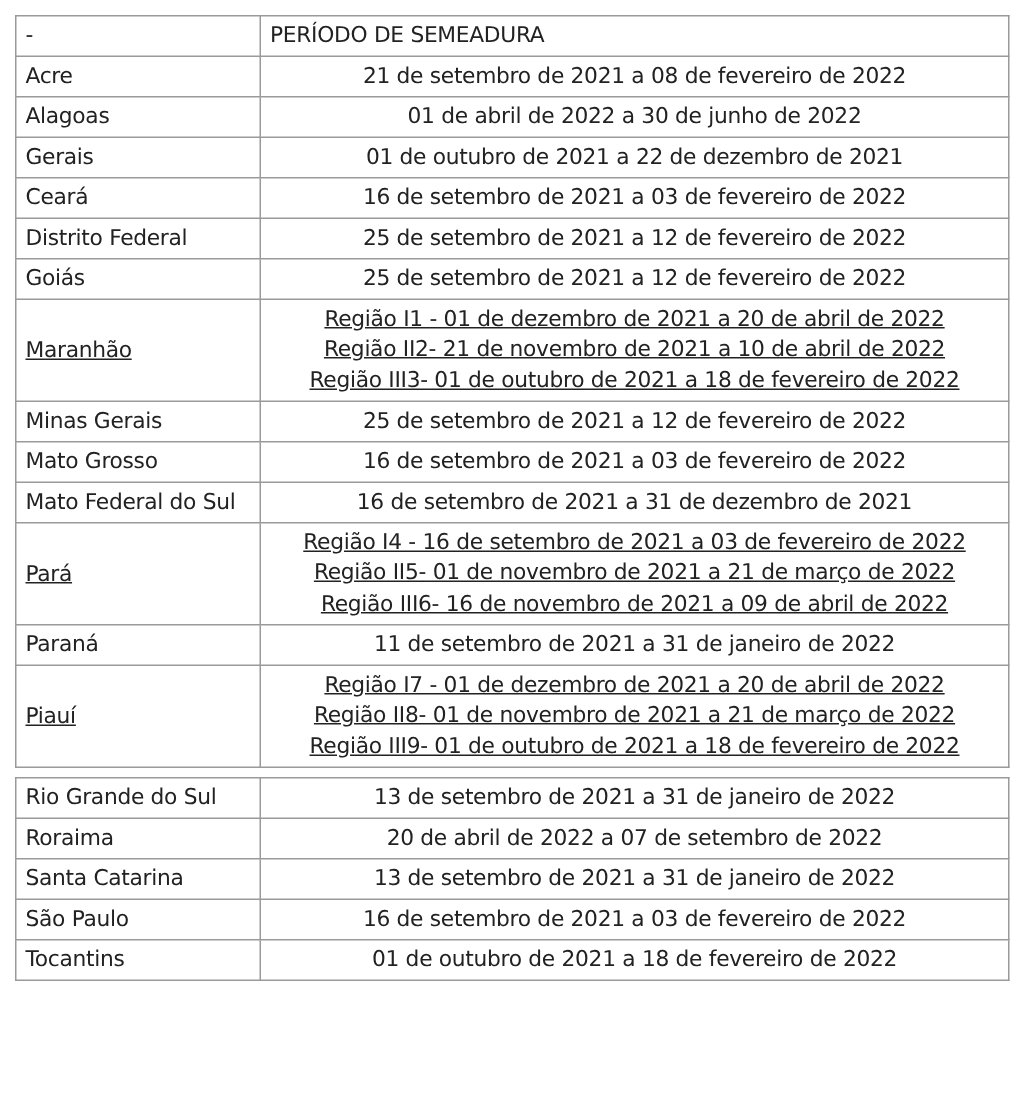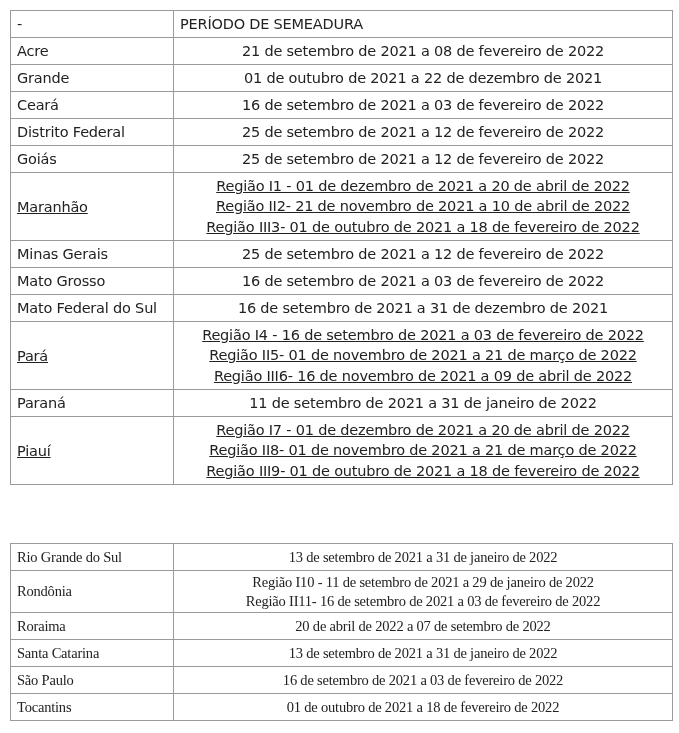--- a/index.html
+++ b/index.html
@@ -18,21 +18,21 @@
     table.sowing {
       position: absolute;
       left: 10px;
       width: 662px;
       border-collapse: collapse;
       table-layout: fixed;
       font-size: 14.5px;
       letter-spacing: -0.2px;
     }
     table.sowing.t1 { top: 10px; }
-    table.sowing.t2 { top: 543px; font-family: Liberation Serif, serif; }
+    table.sowing.t2 { top: 518px; }
     table.sowing col.c1 { width: 163px; }
     table.sowing col.c2 { width: 499px; }
     table.sowing td {
       border: 1px solid #9a9a9a;
       padding: 0 6px;
       vertical-align: middle;
       white-space: nowrap;
       overflow: hidden;
     }
     table.sowing tr.single td { height: 26px; }
@@ -54,21 +54,27 @@
       <td>-</td>
       <td>PERÍODO DE SEMEADURA</td>
     </tr>
   <tr class="single">
         <td>Acre</td>
         <td>
           <span class="line">21 de setembro de 2021 a 08 de fevereiro de 2022</span>
         </td>
       </tr>
       <tr class="single">
-        <td>Grande</td>
+        <td>Alagoas</td>
+        <td>
+          <span class="line">01 de abril de 2022 a 30 de junho de 2022</span>
+        </td>
+      </tr>
+      <tr class="single">
+        <td>Gerais</td>
         <td>
           <span class="line">01 de outubro de 2021 a 22 de dezembro de 2021</span>
         </td>
       </tr>
       <tr class="single">
         <td>Ceará</td>
         <td>
           <span class="line">16 de setembro de 2021 a 03 de fevereiro de 2022</span>
         </td>
       </tr>
@@ -140,27 +146,20 @@
       <col class="c1">
       <col class="c2">
     </colgroup>
   <tbody>
       <tr class="single">
         <td>Rio Grande do Sul</td>
         <td>
           <span class="line">13 de setembro de 2021 a 31 de janeiro de 2022</span>
         </td>
       </tr>
-      <tr class="double">
-        <td>Rondônia</td>
-        <td>
-          <span class="line">Região I10 - 11 de setembro de 2021 a 29 de janeiro de 2022</span>
-          <span class="line">Região II11- 16 de setembro de 2021 a 03 de fevereiro de 2022</span>
-        </td>
-      </tr>
       <tr class="single">
         <td>Roraima</td>
         <td>
           <span class="line">20 de abril de 2022 a 07 de setembro de 2022</span>
         </td>
       </tr>
       <tr class="single">
         <td>Santa Catarina</td>
         <td>
           <span class="line">13 de setembro de 2021 a 31 de janeiro de 2022</span>

